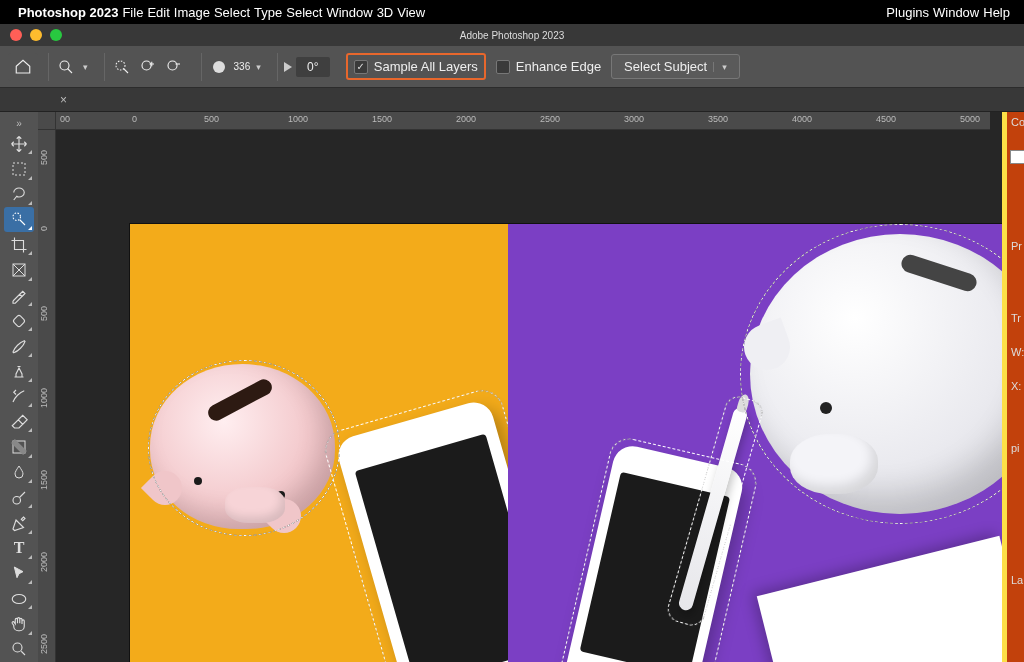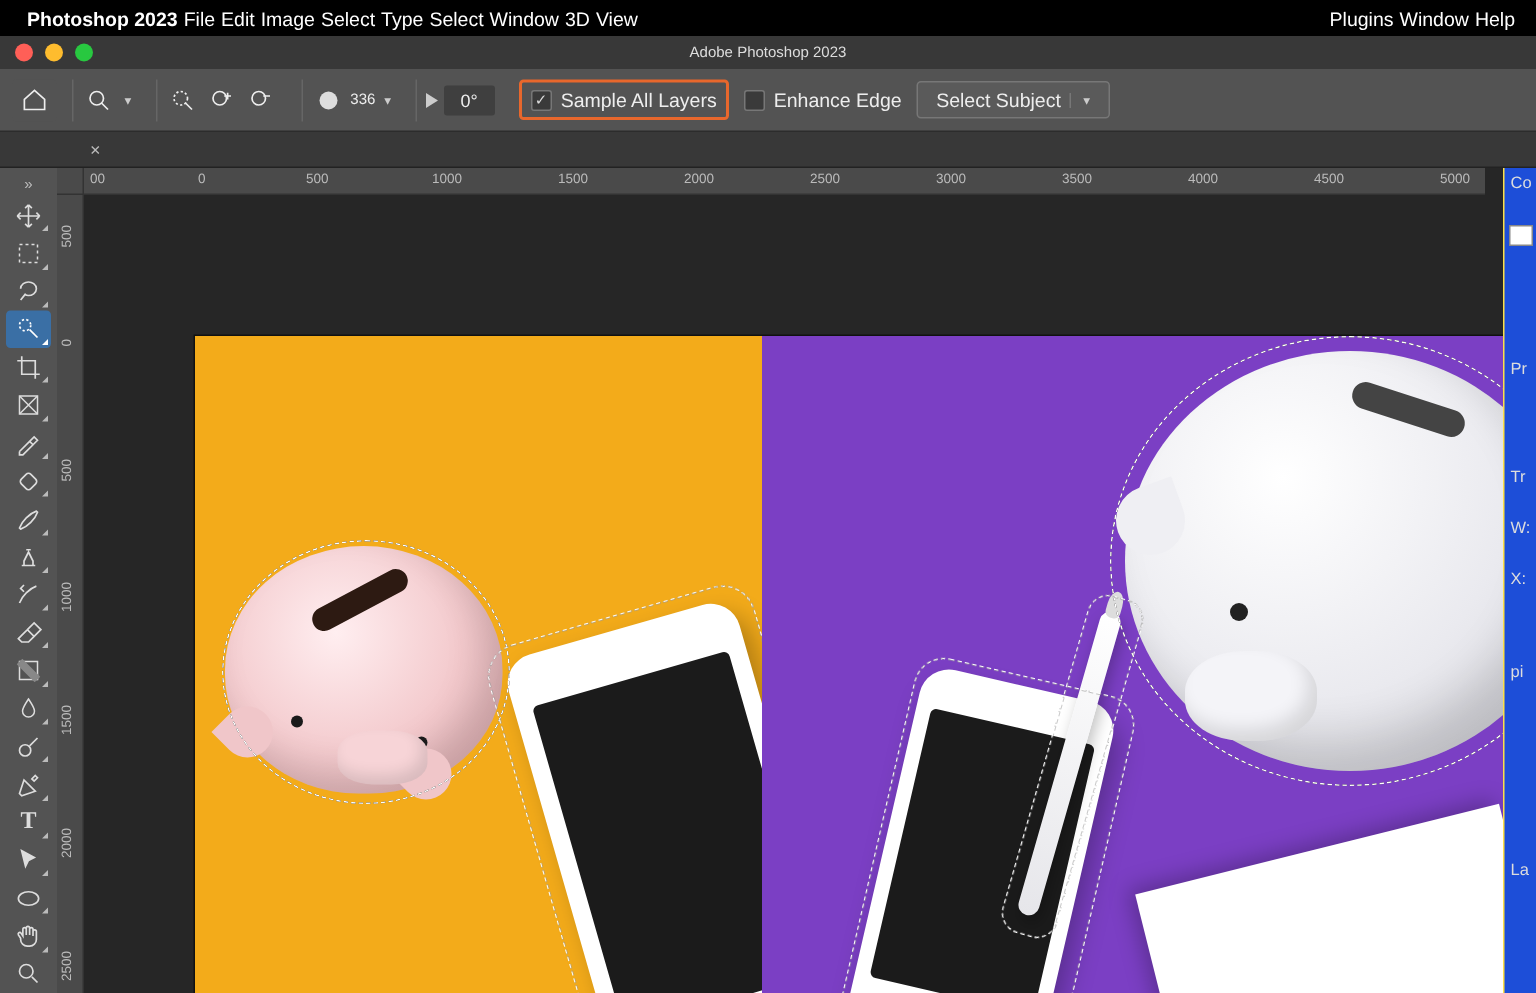--- a/index.html
+++ b/index.html
@@ -119,21 +119,21 @@
 
   
   .sel { position:absolute; border: 1.5px dashed #fff; border-radius: 50%; filter: drop-shadow(0 0 0.5px #000); }
   .sel1 { left: 18px; top: 136px; width: 192px; height: 176px; }
   .sel2 { left: 232px; top: 180px; width: 184px; height: 330px; transform: rotate(-16deg); border-radius: 22px; }
   .half-r .sel3 { left: 74px; top: 224px; width: 150px; height: 268px; transform: rotate(13deg); border-radius: 20px; }
   .half-r .sel4 { left: 188px; top: 170px; width: 38px; height: 234px; transform: rotate(16deg); border-radius: 14px; }
   .half-r .sel5 { right: -50px; top: 0px; width: 320px; height: 300px; }
 
   
-  .rightpanels { width: 22px; background: #1d4ed8; border-left: 1px solid #fde047; display: flex; flex-direction: column; gap: 18px; padding-top: 4px; align-items: flex-start; }
+  .rightpanels { width: 22px; background: #c2410c; border-left: 5px solid #fde047; display: flex; flex-direction: column; gap: 18px; padding-top: 4px; align-items: flex-start; }
   .rightpanels .lbl { color: #ddd; font-size: 11px; padding-left: 4px; white-space: nowrap; overflow: hidden; width: 100%; height: 16px; }
   .rightpanels .swatch { width:16px; height:14px; background:#fff; border:1px solid #888; margin-left:3px; }
 
   
   svg { stroke: currentColor; fill: none; stroke-width: 1.5; }
 </style>
 </head>
 <body>
 
 <div class="menubar">

